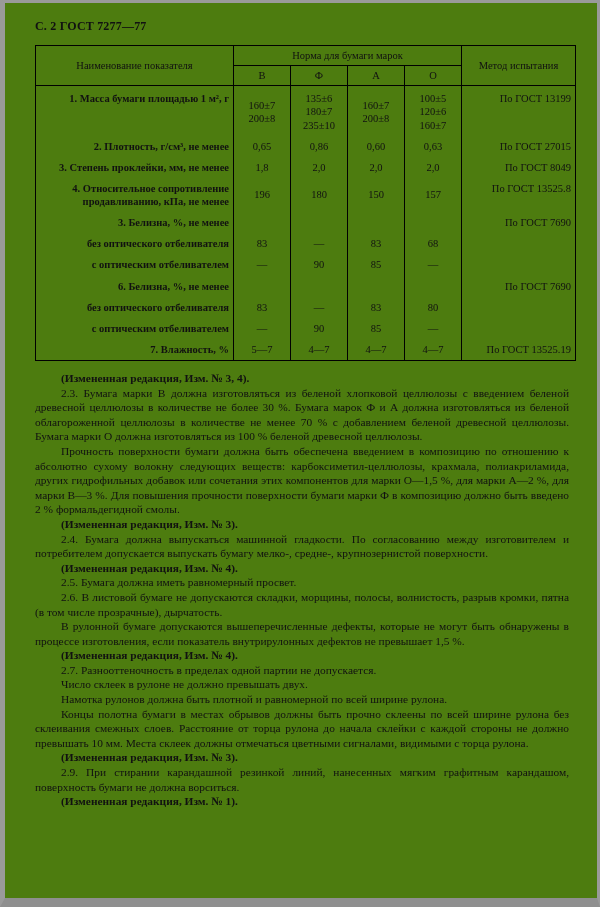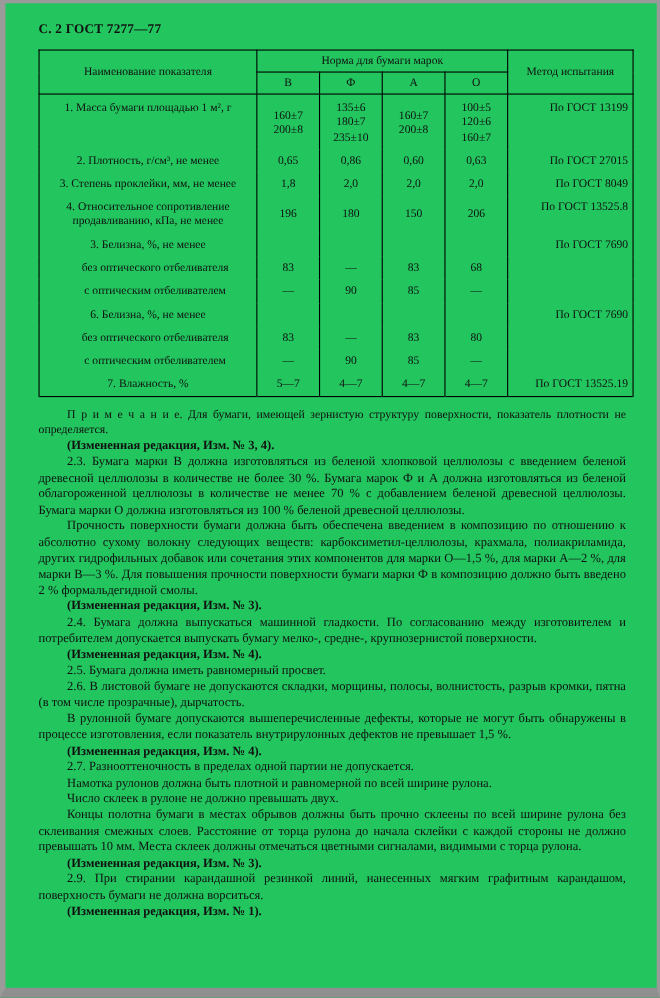--- a/index.html
+++ b/index.html
@@ -5,21 +5,21 @@
   * { box-sizing: border-box; }
   html, body { margin: 0; padding: 0; }
   body {
     background: #7d7d7d;
     font-family: "Liberation Serif", serif;
     color: #111;
   }
   .page {
     width: 600px;
     height: 907px;
-    background: #22c55e;
+    background: #4d7c0f;
     border-top: 3px solid #9a9a9a;
     border-left: 5px solid #9a9a9a;
     border-right: 3px solid #9a9a9a;
     border-bottom: 9px solid #8f8f8f;
     overflow: hidden;
   }
   .content { padding: 16px 28px 0 30px; }
   .doc-header {
     font-weight: bold;
     font-size: 12px;
@@ -39,21 +39,21 @@
     font-weight: normal;
     text-align: center;
     vertical-align: middle;
     padding: 3px 2px;
   }
   table.spec td {
     border-left: 1px solid #000;
     border-right: 1px solid #000;
     padding: 4px 4px;
   }
-  td.c-name { text-align: center; vertical-align: top; padding-left: 6px; }
+  td.c-name { text-align: right; vertical-align: top; padding-left: 6px; font-weight: bold; }
   td.c-name.sub { padding-left: 17px; }
   td.c-val { text-align: center; vertical-align: middle; white-space: pre-line; }
   td.c-method { text-align: right; vertical-align: top; padding-left: 6px; }
   tbody tr.first td { padding-top: 6px; }
   .paras {
     margin-top: 10px;
     font-size: 11.4px;
     line-height: 1.28;
     text-align: justify;
   }
@@ -120,21 +120,21 @@
           <td class="c-val">2,0</td>
           <td class="c-val">2,0</td>
           <td class="c-val">2,0</td>
           <td class="c-method">По ГОСТ 8049</td>
         </tr>
         <tr>
           <td class="c-name">4. Относительное сопротивление продавливанию, кПа, не менее</td>
           <td class="c-val">196</td>
           <td class="c-val">180</td>
           <td class="c-val">150</td>
-          <td class="c-val">206</td>
+          <td class="c-val">157</td>
           <td class="c-method">По ГОСТ 13525.8</td>
         </tr>
         <tr>
           <td class="c-name">3. Белизна, %, не менее</td>
           <td class="c-val"></td>
           <td class="c-val"></td>
           <td class="c-val"></td>
           <td class="c-val"></td>
           <td class="c-method">По ГОСТ 7690</td>
         </tr>
@@ -183,34 +183,33 @@
           <td class="c-val">5—7</td>
           <td class="c-val">4—7</td>
           <td class="c-val">4—7</td>
           <td class="c-val">4—7</td>
           <td class="c-method">По ГОСТ 13525.19</td>
         </tr>
       </tbody>
     </table>
 
     <div class="paras">
-      <p class="note">П р и м е ч а н и е. Для бумаги, имеющей зернистую структуру поверхности, показатель плотности не определяется.</p>
       <p class="ed">(Измененная редакция, Изм. № 3, 4).</p>
       <p>2.3. Бумага марки В должна изготовляться из беленой хлопковой целлюлозы с введением беленой древесной целлюлозы в количестве не более 30 %. Бумага марок Ф и А должна изготовляться из беленой облагороженной целлюлозы в количестве не менее 70 % с добавлением беленой древесной целлюлозы. Бумага марки О должна изготовляться из 100 % беленой древесной целлюлозы.</p>
       <p>Прочность поверхности бумаги должна быть обеспечена введением в композицию по отношению к абсолютно сухому волокну следующих веществ: карбоксиметил-целлюлозы, крахмала, полиакриламида, других гидрофильных добавок или сочетания этих компонентов для марки О—1,5 %, для марки А—2 %, для марки В—3 %. Для повышения прочности поверхности бумаги марки Ф в композицию должно быть введено 2 % формальдегидной смолы.</p>
       <p class="ed">(Измененная редакция, Изм. № 3).</p>
       <p>2.4. Бумага должна выпускаться машинной гладкости. По согласованию между изготовителем и потребителем допускается выпускать бумагу мелко-, средне-, крупнозернистой поверхности.</p>
       <p class="ed">(Измененная редакция, Изм. № 4).</p>
       <p>2.5. Бумага должна иметь равномерный просвет.</p>
       <p>2.6. В листовой бумаге не допускаются складки, морщины, полосы, волнистость, разрыв кромки, пятна (в том числе прозрачные), дырчатость.</p>
       <p>В рулонной бумаге допускаются вышеперечисленные дефекты, которые не могут быть обнаружены в процессе изготовления, если показатель внутрирулонных дефектов не превышает 1,5 %.</p>
       <p class="ed">(Измененная редакция, Изм. № 4).</p>
       <p>2.7. Разнооттеночность в пределах одной партии не допускается.</p>
+      <p>Число склеек в рулоне не должно превышать двух.</p>
       <p>Намотка рулонов должна быть плотной и равномерной по всей ширине рулона.</p>
-      <p>Число склеек в рулоне не должно превышать двух.</p>
       <p>Концы полотна бумаги в местах обрывов должны быть прочно склеены по всей ширине рулона без склеивания смежных слоев. Расстояние от торца рулона до начала склейки с каждой стороны не должно превышать 10 мм. Места склеек должны отмечаться цветными сигналами, видимыми с торца рулона.</p>
       <p class="ed">(Измененная редакция, Изм. № 3).</p>
       <p>2.9. При стирании карандашной резинкой линий, нанесенных мягким графитным карандашом, поверхность бумаги не должна ворситься.</p>
       <p class="ed">(Измененная редакция, Изм. № 1).</p>
     </div>
 
   </div>
 </div>
 
 </body></html>

